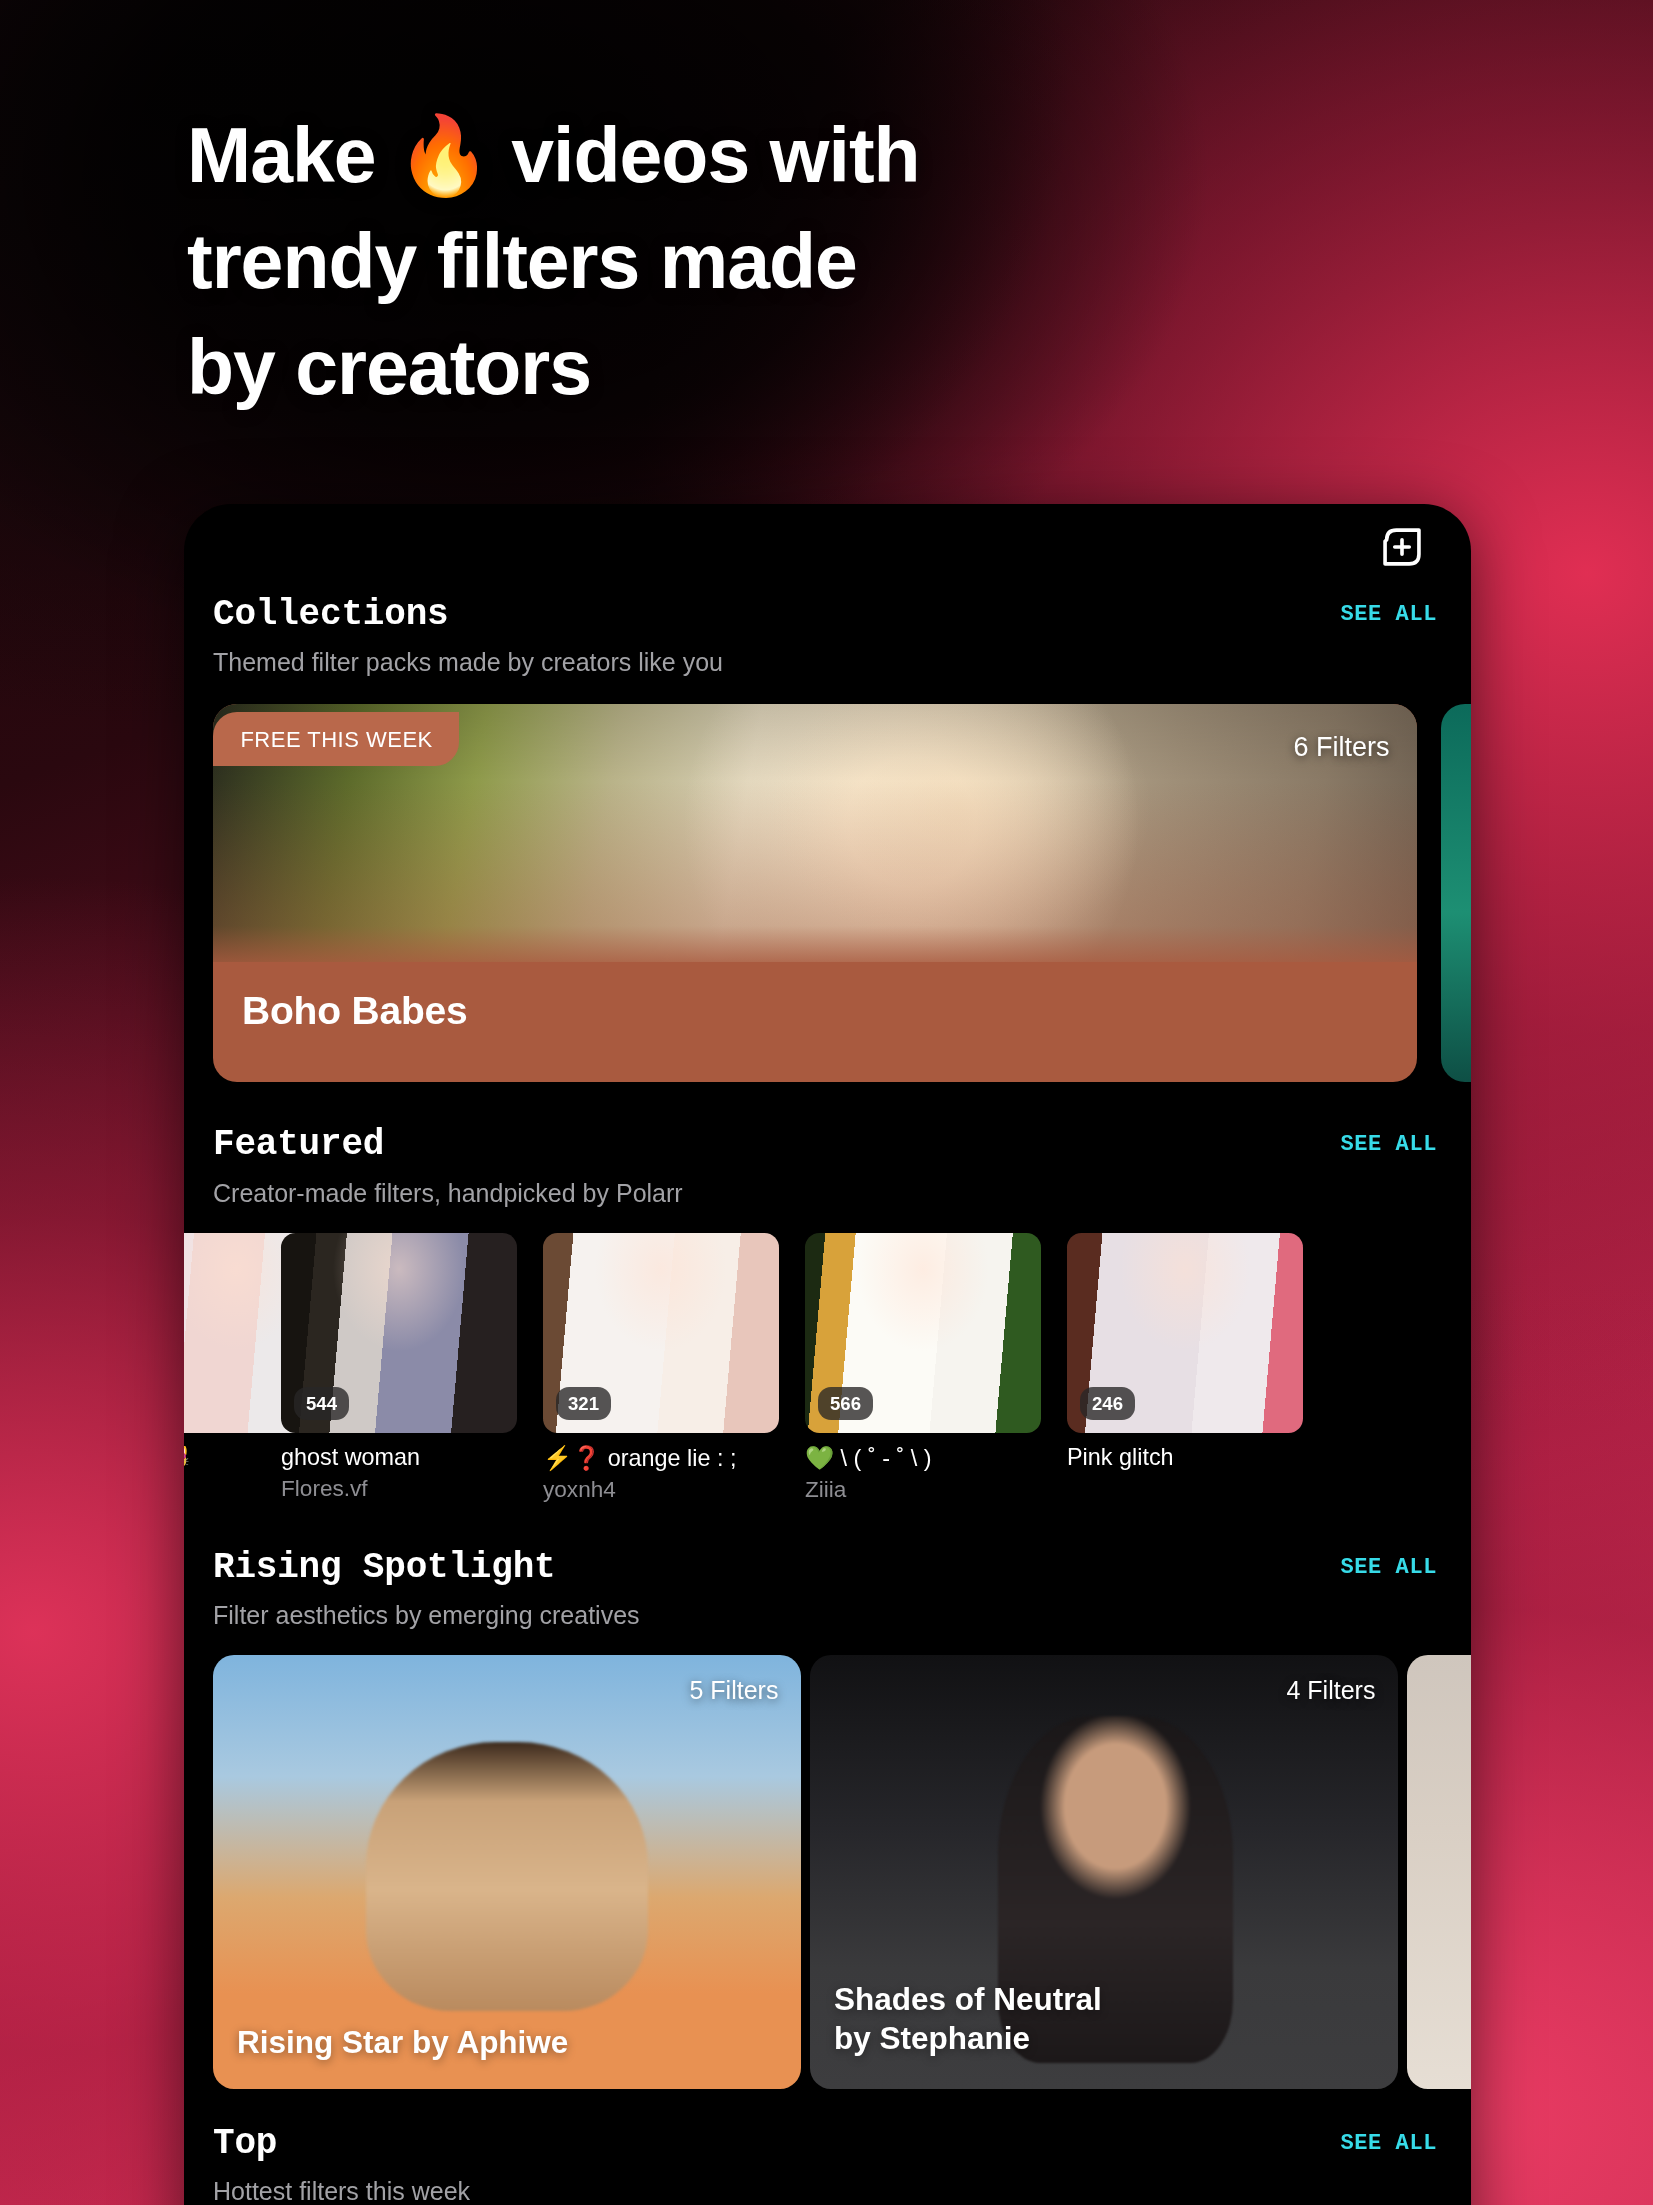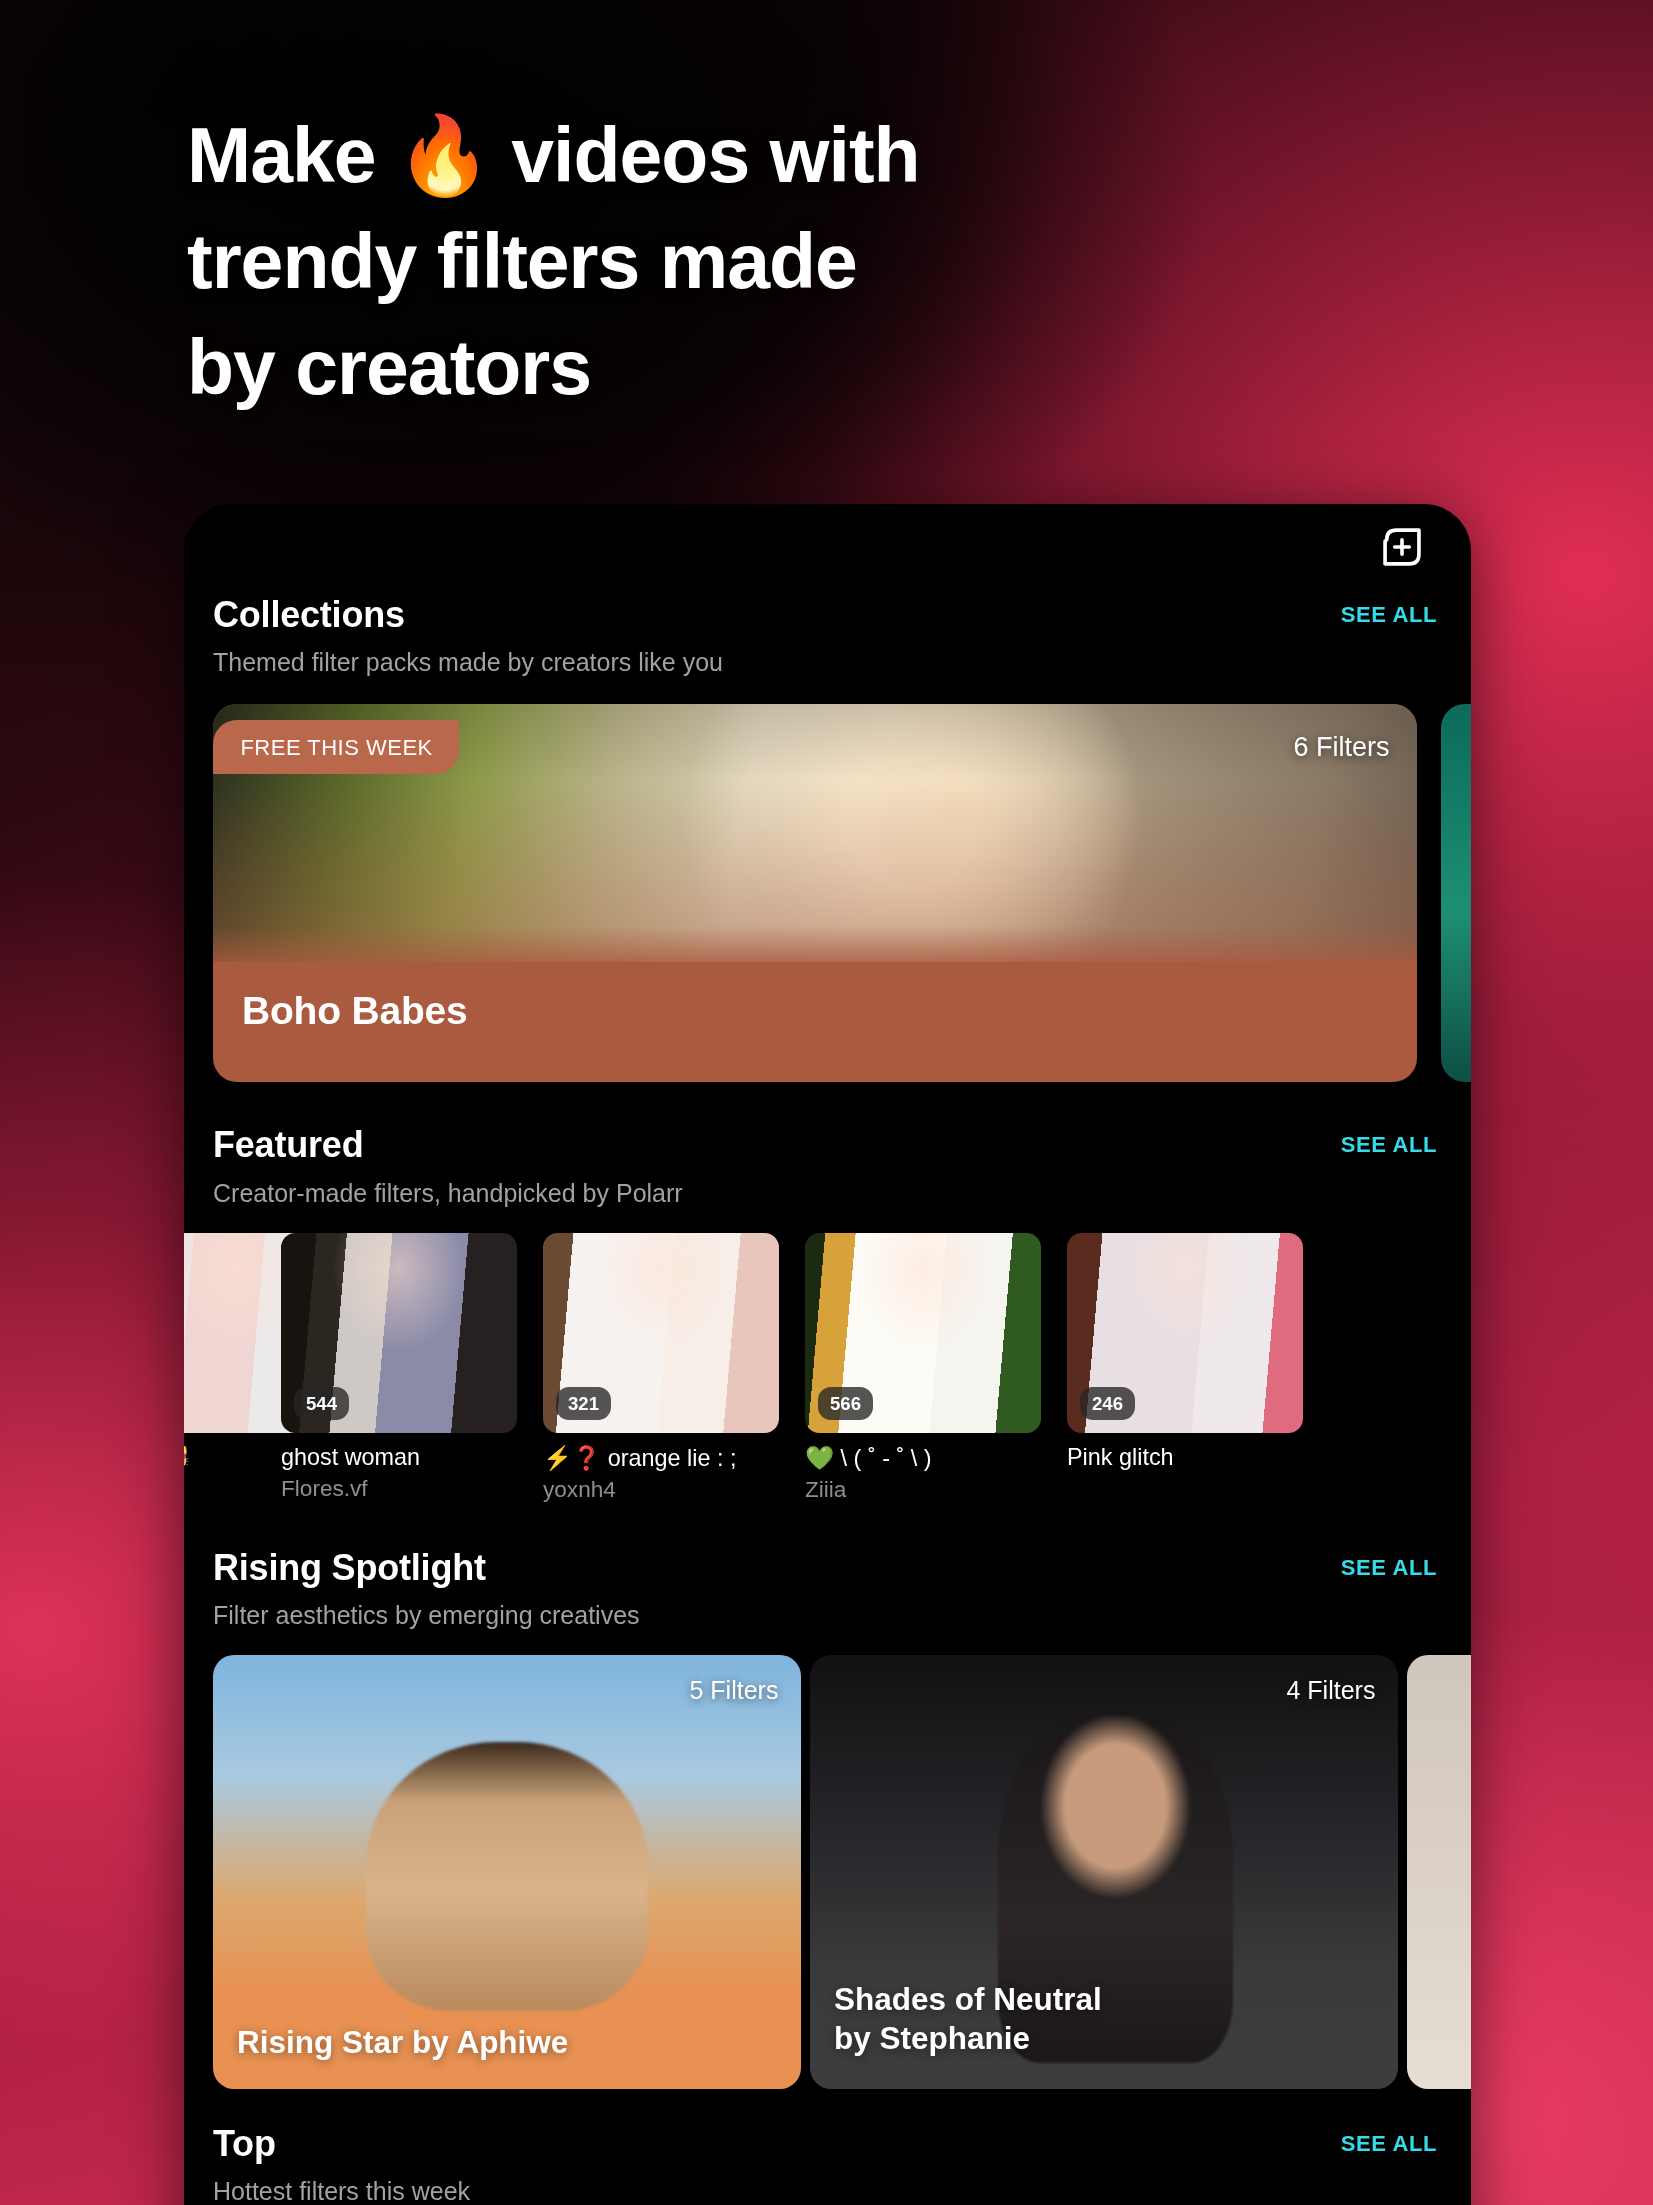--- a/index.html
+++ b/index.html
@@ -66,20 +66,21 @@
     cursor: pointer;
   }
   .add-btn svg { display: block; width: 50px; height: 50px; }
 
   
   .section-head {
     display: flex;
     align-items: flex-end;
     justify-content: space-between;
     padding: 0 34px 0 29px;
+    font-family: Liberation Mono, monospace;
   }
   .sec-title {
     color: #ffffff;
     font-size: 36px;
     font-weight: 700;
     letter-spacing: -0.2px;
     line-height: 42px;
   }
   .sec-sub {
     color: #a2a2a6;
@@ -126,21 +127,21 @@
   }
   .coll-photo::after {
     content: "";
     position: absolute; inset: 0;
     background:
       linear-gradient(180deg, rgba(0,0,0,0.12) 0%, rgba(0,0,0,0) 30%, rgba(169,90,63,0.35) 86%, rgba(169,90,63,0.85) 100%),
       radial-gradient(ellipse 274px 210px at 62% 40%, rgba(240,214,178,0.55), rgba(0,0,0,0) 70%);
   }
   .badge-free {
     position: absolute;
-    left: 0; top: 16px;
+    left: 0; top: 8px;
     background: #b9684b;
     color: #ffffff;
     font-size: 22px;
     font-weight: 500;
     letter-spacing: 0.5px;
     padding: 14.5px 26px 13px 27.4px;
     border-radius: 24px 0 24px 0;
     z-index: 3;
   }
   .filters-count {

